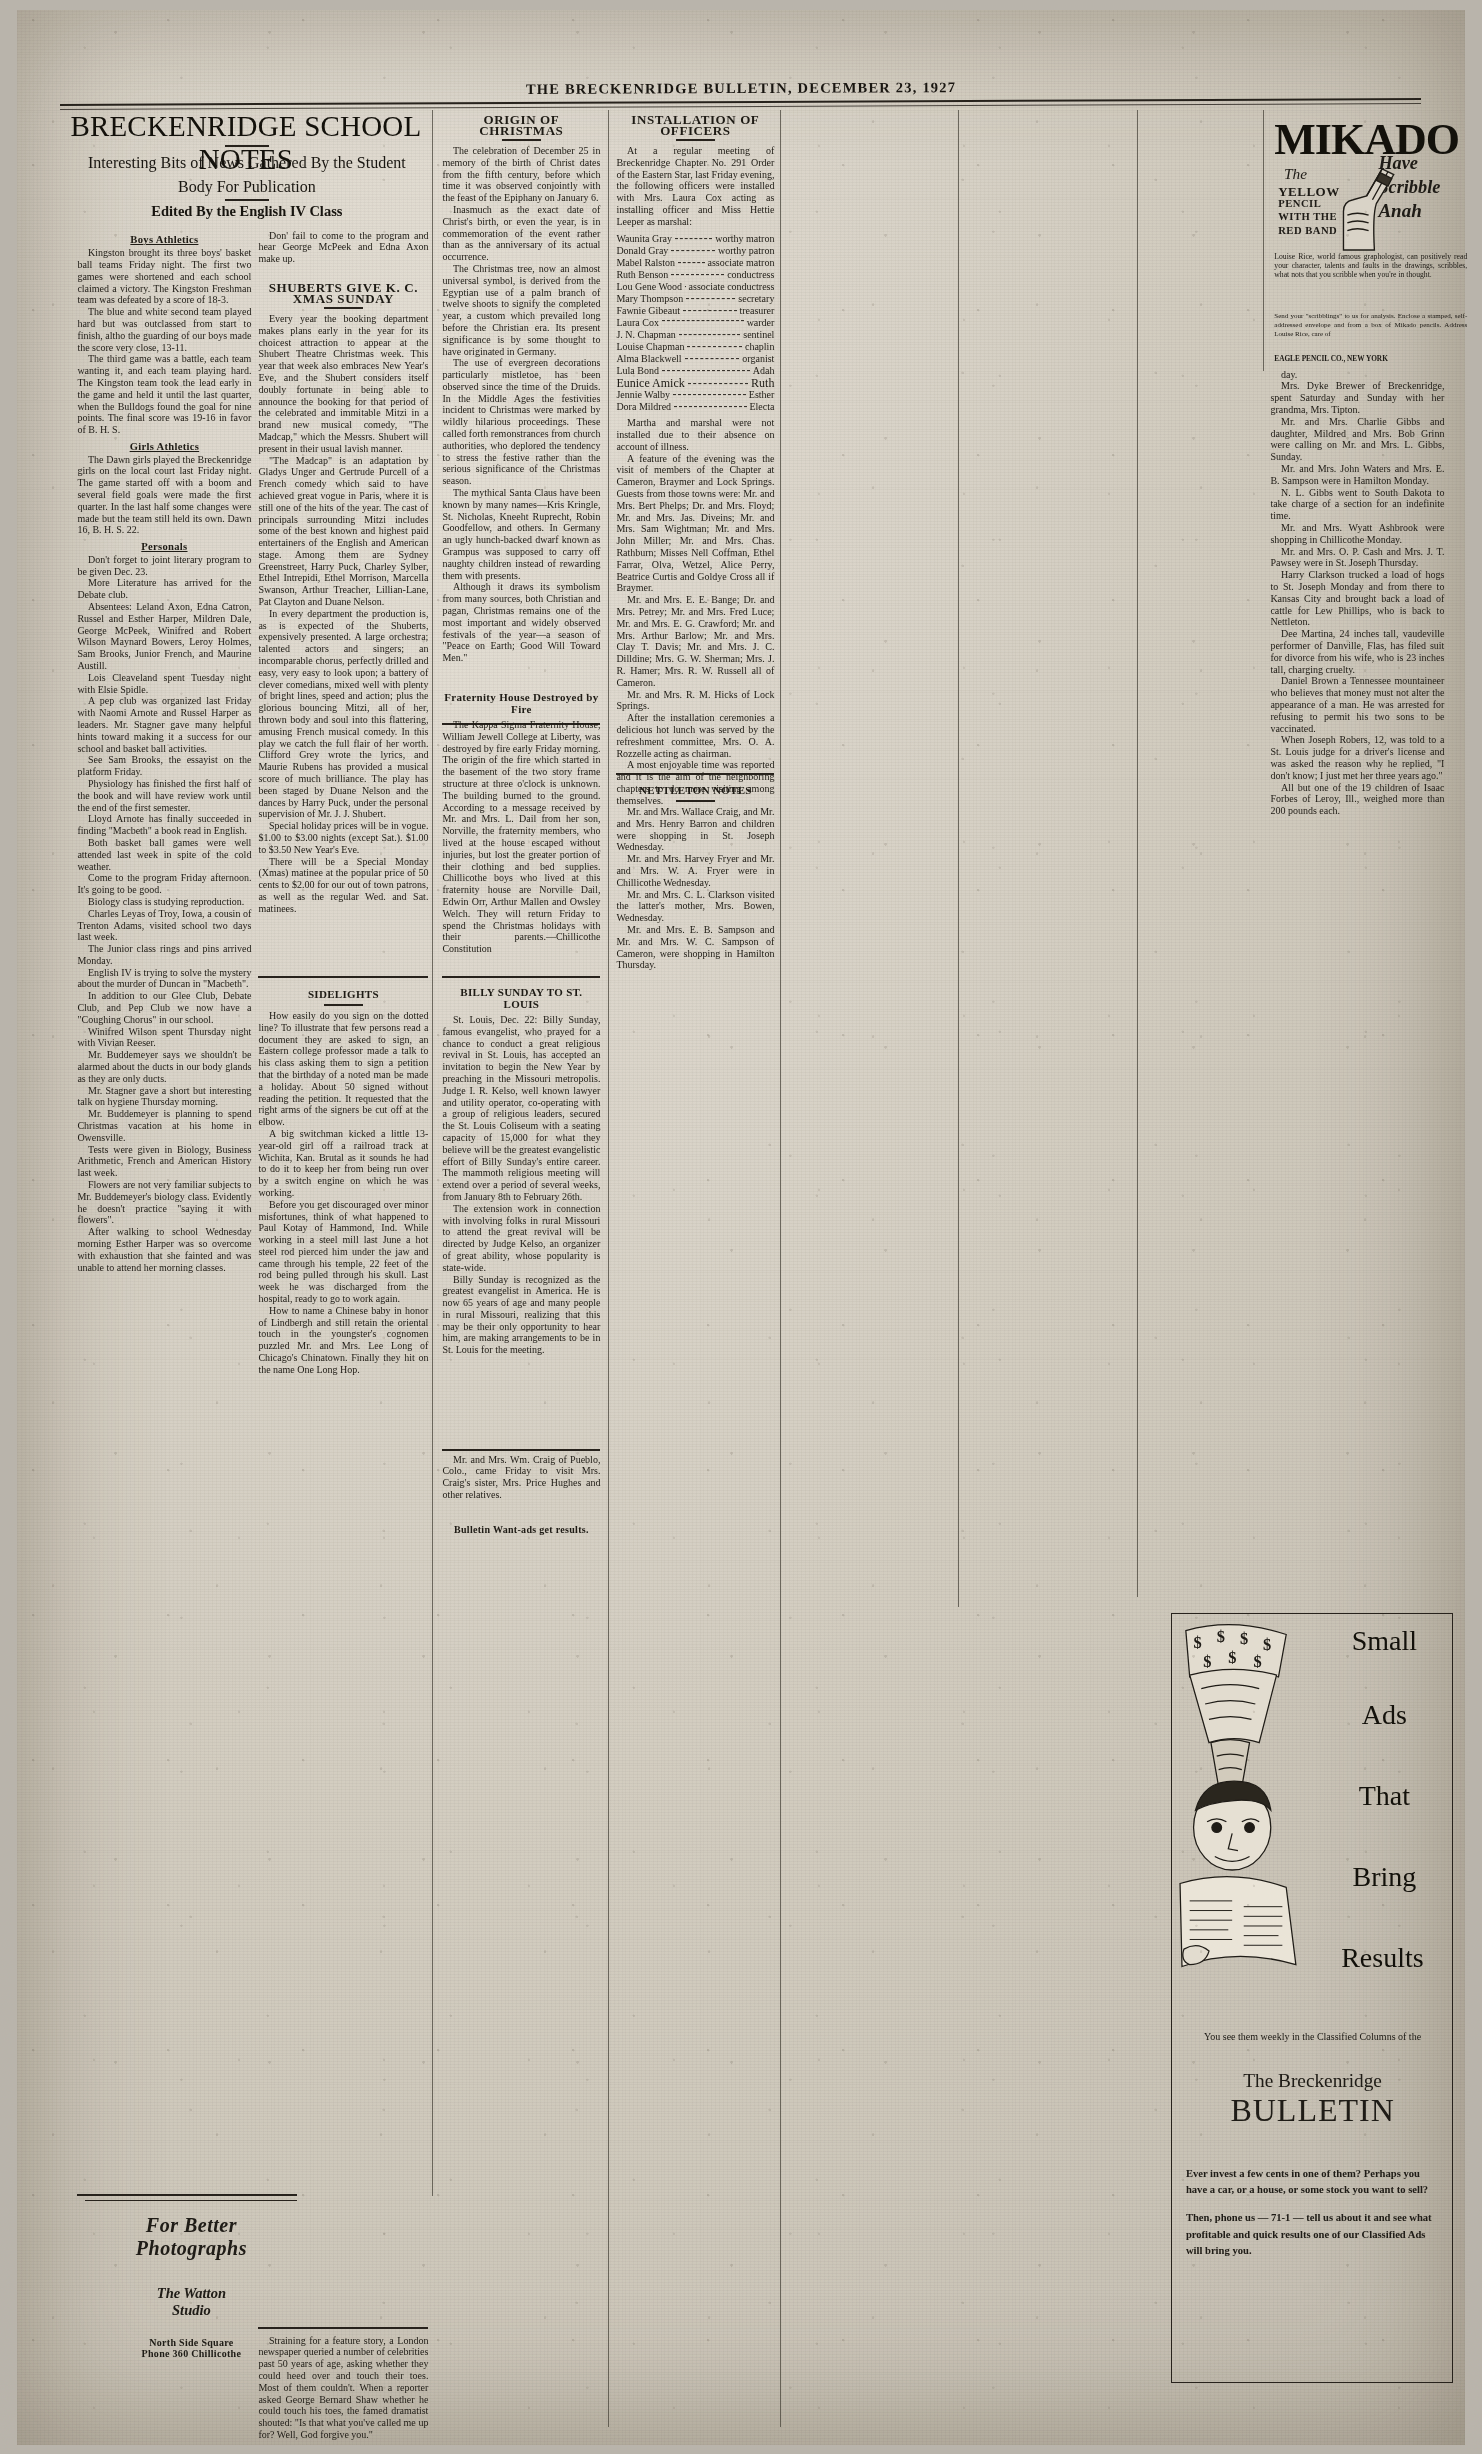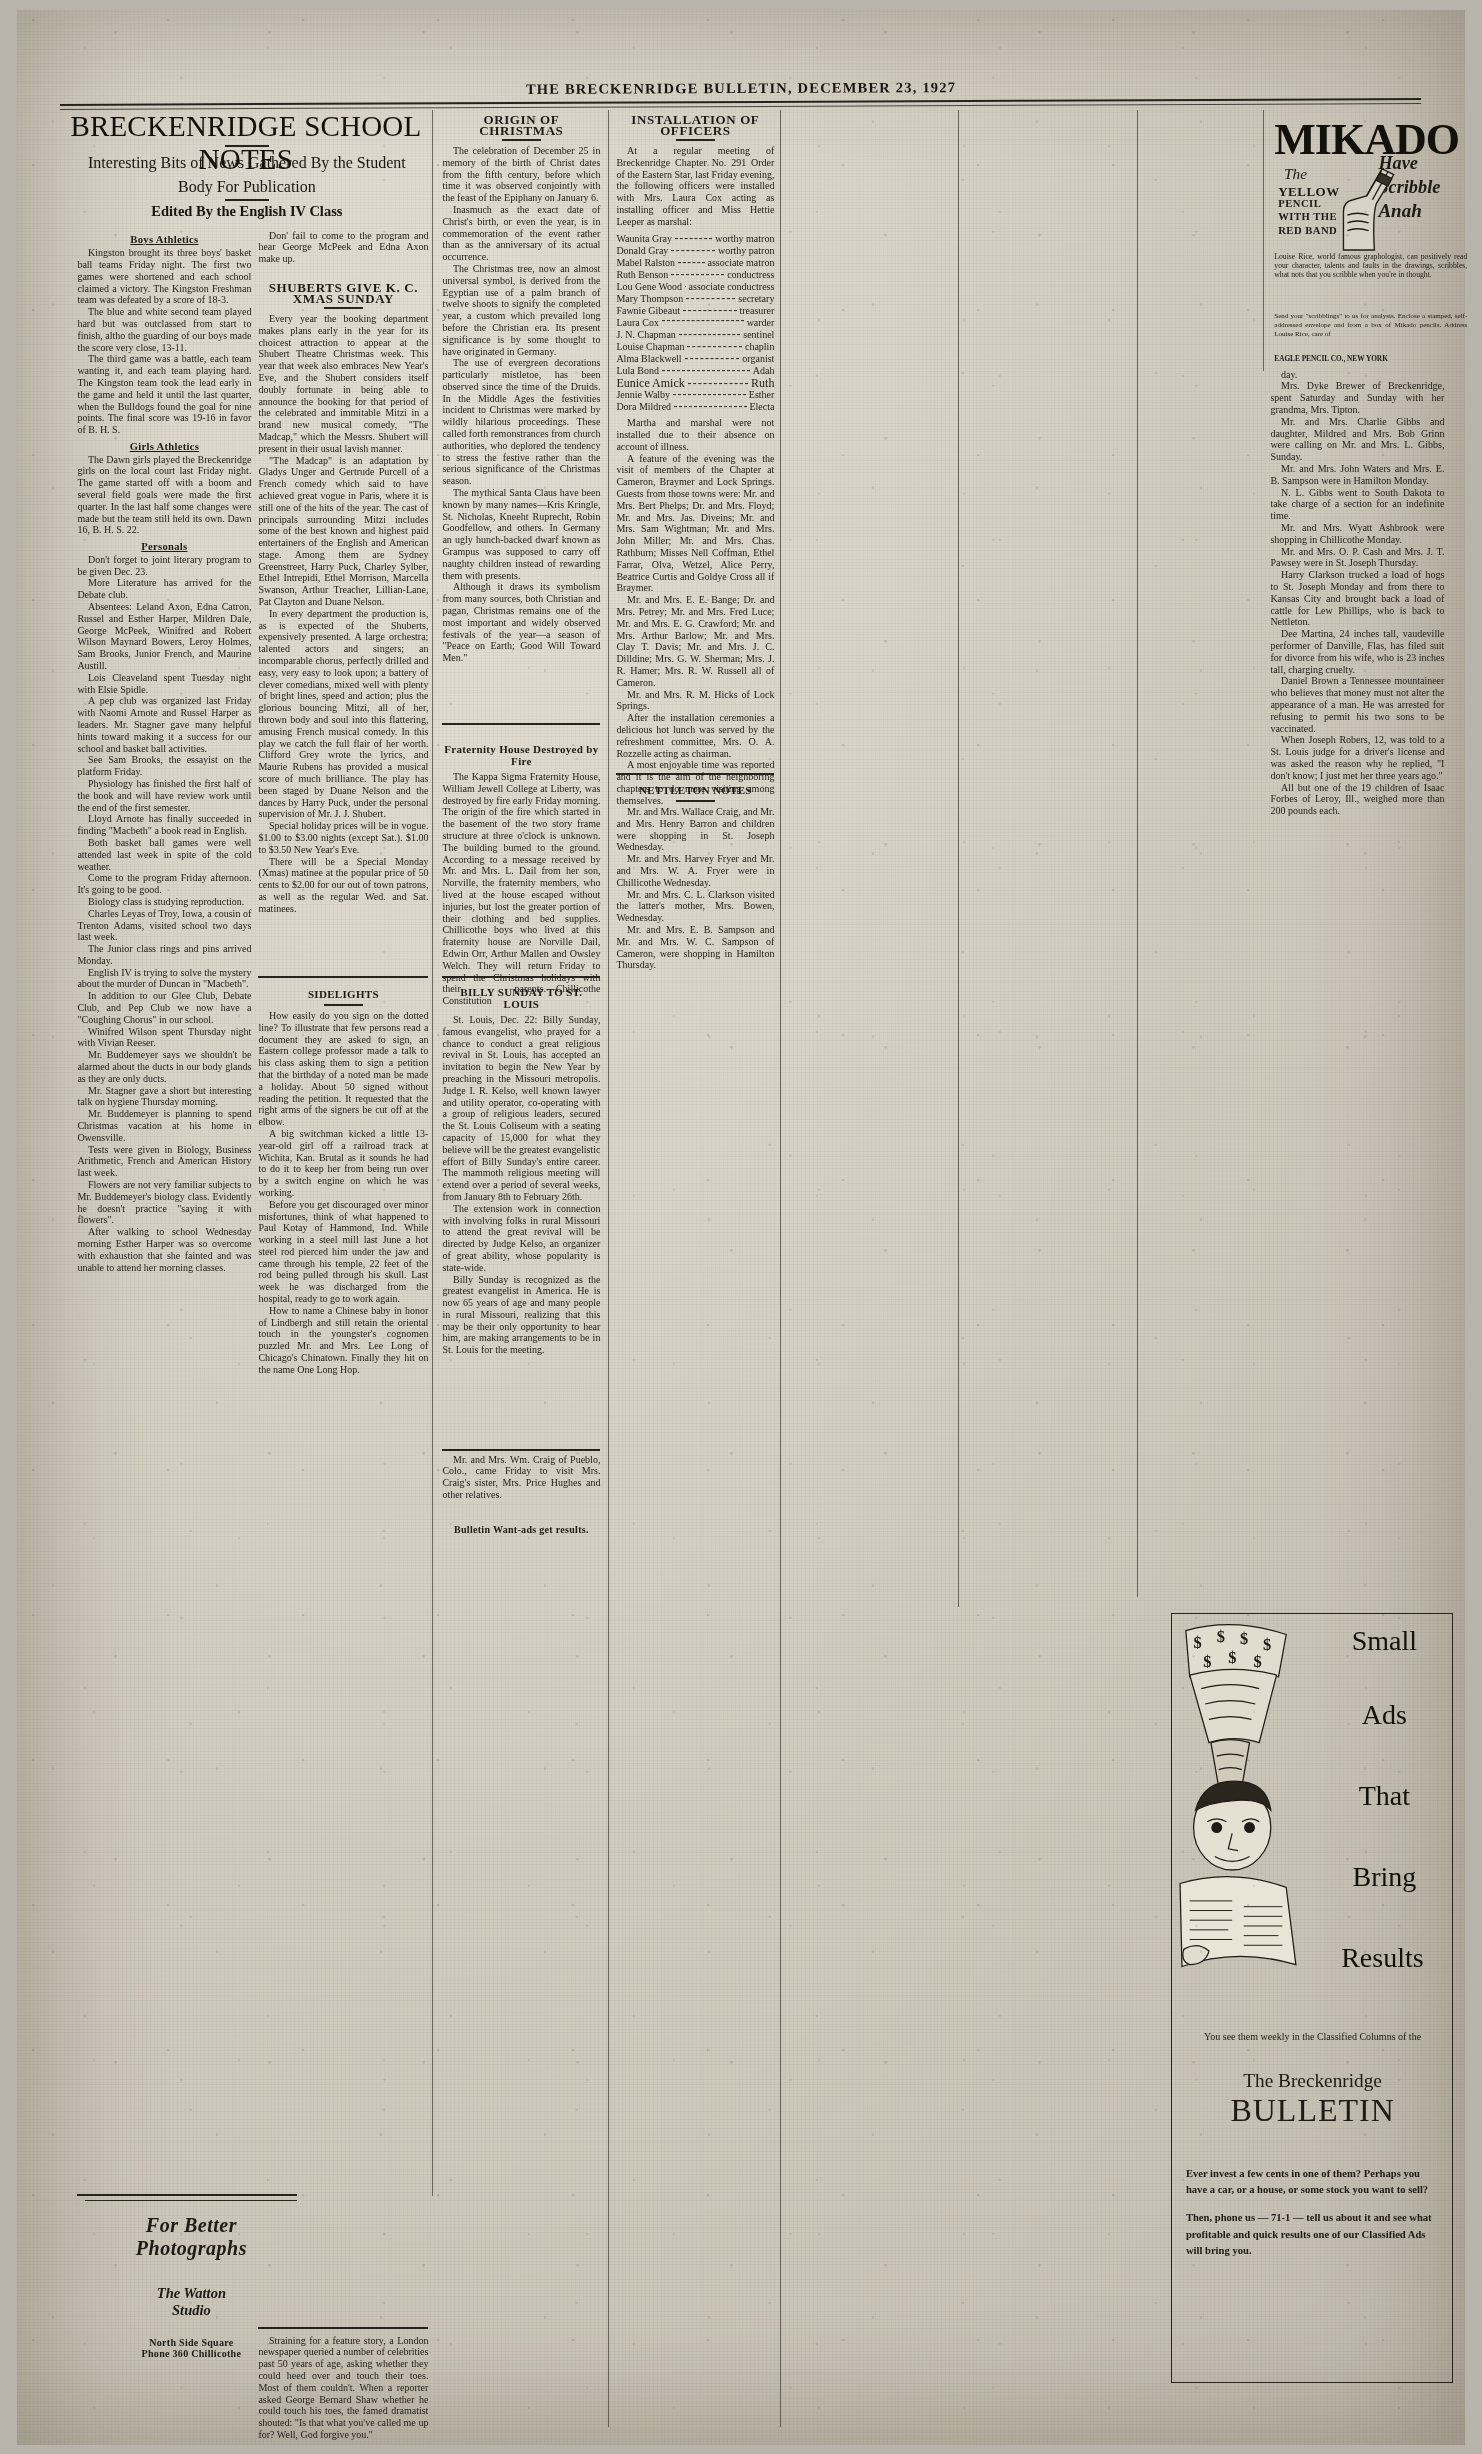--- a/index.html
+++ b/index.html
@@ -213,21 +213,21 @@
       <div class="minidash"></div>
       <p>The celebration of December 25 in memory of the birth of Christ dates from the fifth century, before which time it was observed conjointly with the feast of the Epiphany on January 6.</p>
       <p>Inasmuch as the exact date of Christ's birth, or even the year, is in commemoration of the event rather than as the anniversary of its actual occurrence.</p>
       <p>The Christmas tree, now an almost universal symbol, is derived from the Egyptian use of a palm branch of twelve shoots to signify the completed year, a custom which prevailed long before the Christian era. Its present significance is by some thought to have originated in Germany.</p>
       <p>The use of evergreen decorations particularly mistletoe, has been observed since the time of the Druids. In the Middle Ages the festivities incident to Christmas were marked by wildly hilarious proceedings. These called forth remonstrances from church authorities, who deplored the tendency to stress the festive rather than the serious significance of the Christmas season.</p>
       <p>The mythical Santa Claus have been known by many names—Kris Kringle, St. Nicholas, Kneeht Ruprecht, Robin Goodfellow, and others. In Germany an ugly hunch-backed dwarf known as Grampus was supposed to carry off naughty children instead of rewarding them with presents.</p>
       <p>Although it draws its symbolism from many sources, both Christian and pagan, Christmas remains one of the most important and widely observed festivals of the year—a season of "Peace on Earth; Good Will Toward Men."</p>
     </div>
 
     <div class="rule" style="left:425px;top:713px;width:158px;height:1.9px;"></div>
-    <div class="col" style="left:425px;top:728px;width:158px;">
+    <div class="col" style="left:425px;top:676px;width:158px;">
       <div class="blockhead">Fraternity House Destroyed by Fire</div>
       <p>The Kappa Sigma Fraternity House, William Jewell College at Liberty, was destroyed by fire early Friday morning. The origin of the fire which started in the basement of the two story frame structure at three o'clock is unknown. The building burned to the ground. According to a message received by Mr. and Mrs. L. Dail from her son, Norville, the fraternity members, who lived at the house escaped without injuries, but lost the greater portion of their clothing and bed supplies. Chillicothe boys who lived at this fraternity house are Norville Dail, Edwin Orr, Arthur Mallen and Owsley Welch. They will return Friday to spend the Christmas holidays with their parents.—Chillicothe Constitution</p>
     </div>
 
     <div class="rule" style="left:425px;top:966px;width:158px;height:1.9px;"></div>
     <div class="col" style="left:425px;top:971px;width:158px;">
       <div class="blockhead">BILLY SUNDAY TO ST. LOUIS</div>
       <p>St. Louis, Dec. 22: Billy Sunday, famous evangelist, who prayed for a chance to conduct a great religious revival in St. Louis, has accepted an invitation to begin the New Year by preaching in the Missouri metropolis. Judge I. R. Kelso, well known lawyer and utility operator, co-operating with a group of religious leaders, secured the St. Louis Coliseum with a seating capacity of 15,000 for what they believe will be the greatest evangelistic effort of Billy Sunday's entire career. The mammoth religious meeting will extend over a period of several weeks, from January 8th to February 26th.</p>
       <p>The extension work in connection with involving folks in rural Missouri to attend the great revival will be directed by Judge Kelso, an organizer of great ability, whose popularity is state-wide.</p>
       <p>Billy Sunday is recognized as the greatest evangelist in America. He is now 65 years of age and many people in rural Missouri, realizing that this may be their only opportunity to hear him, are making arrangements to be in St. Louis for the meeting.</p>

